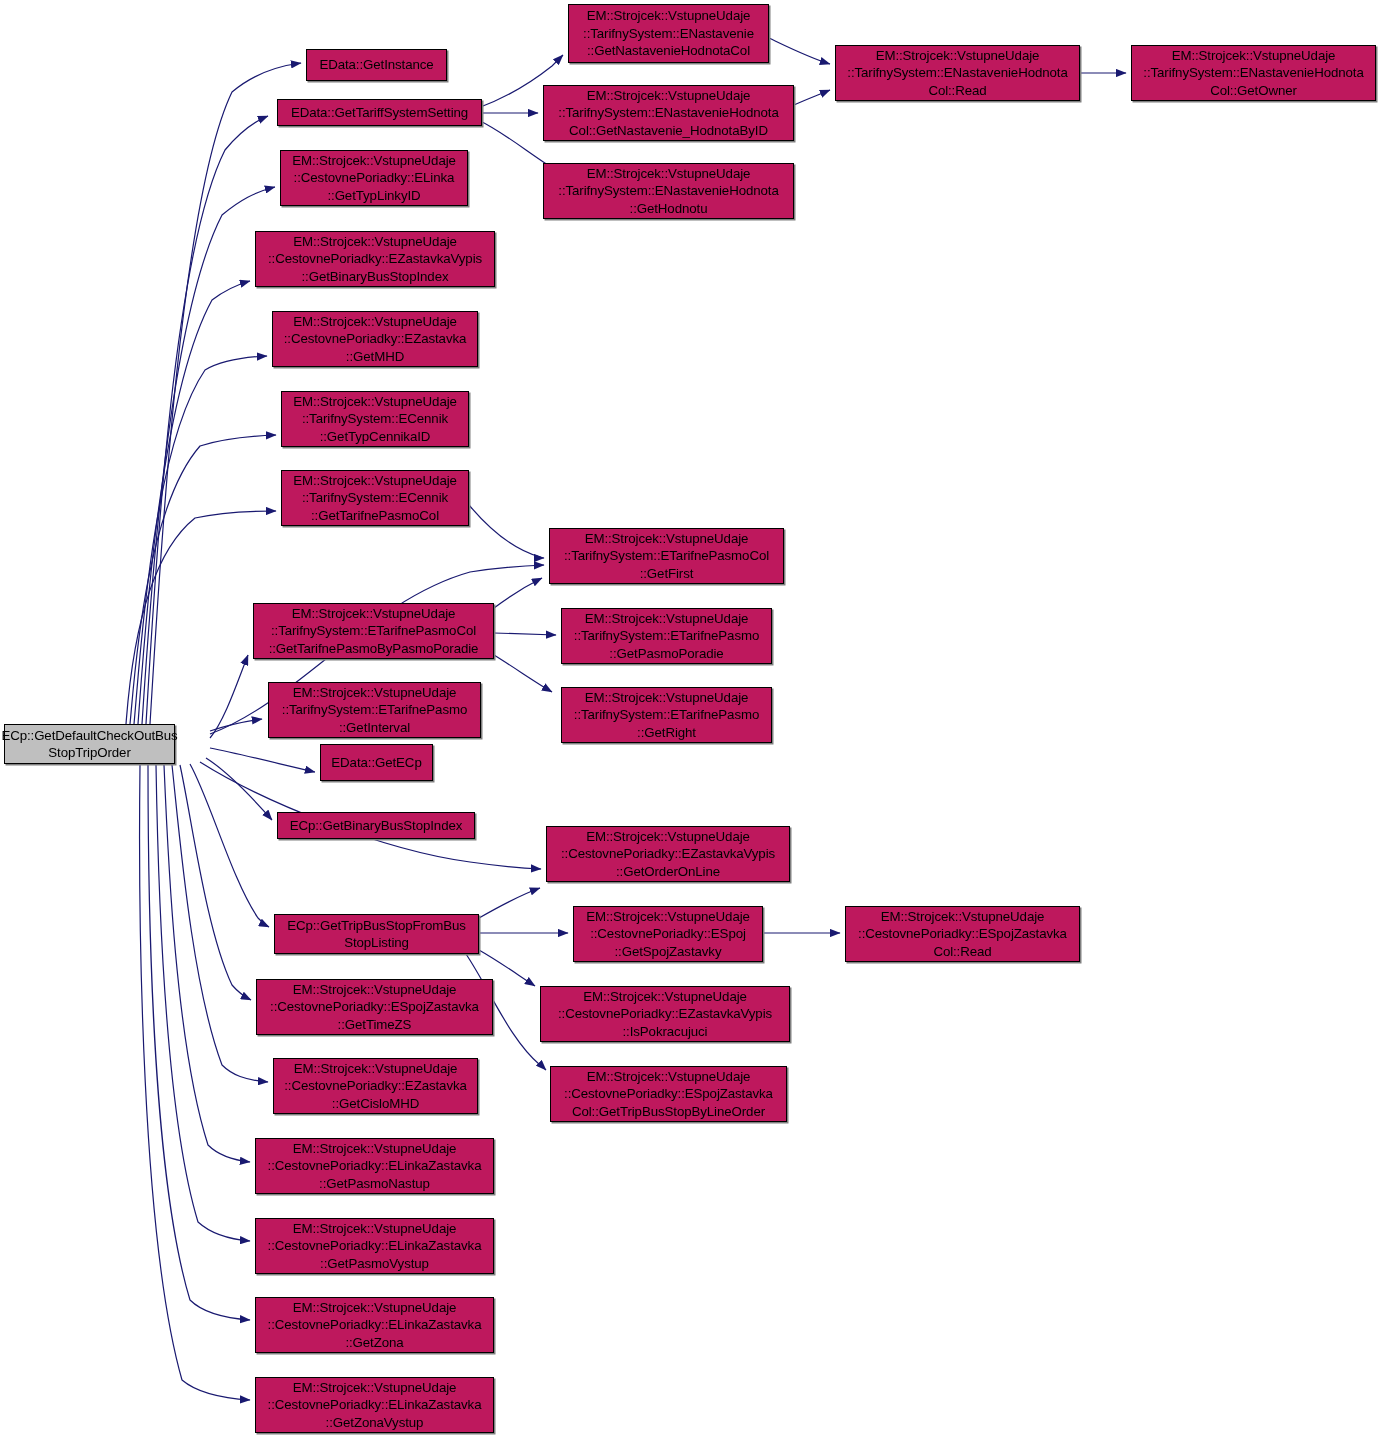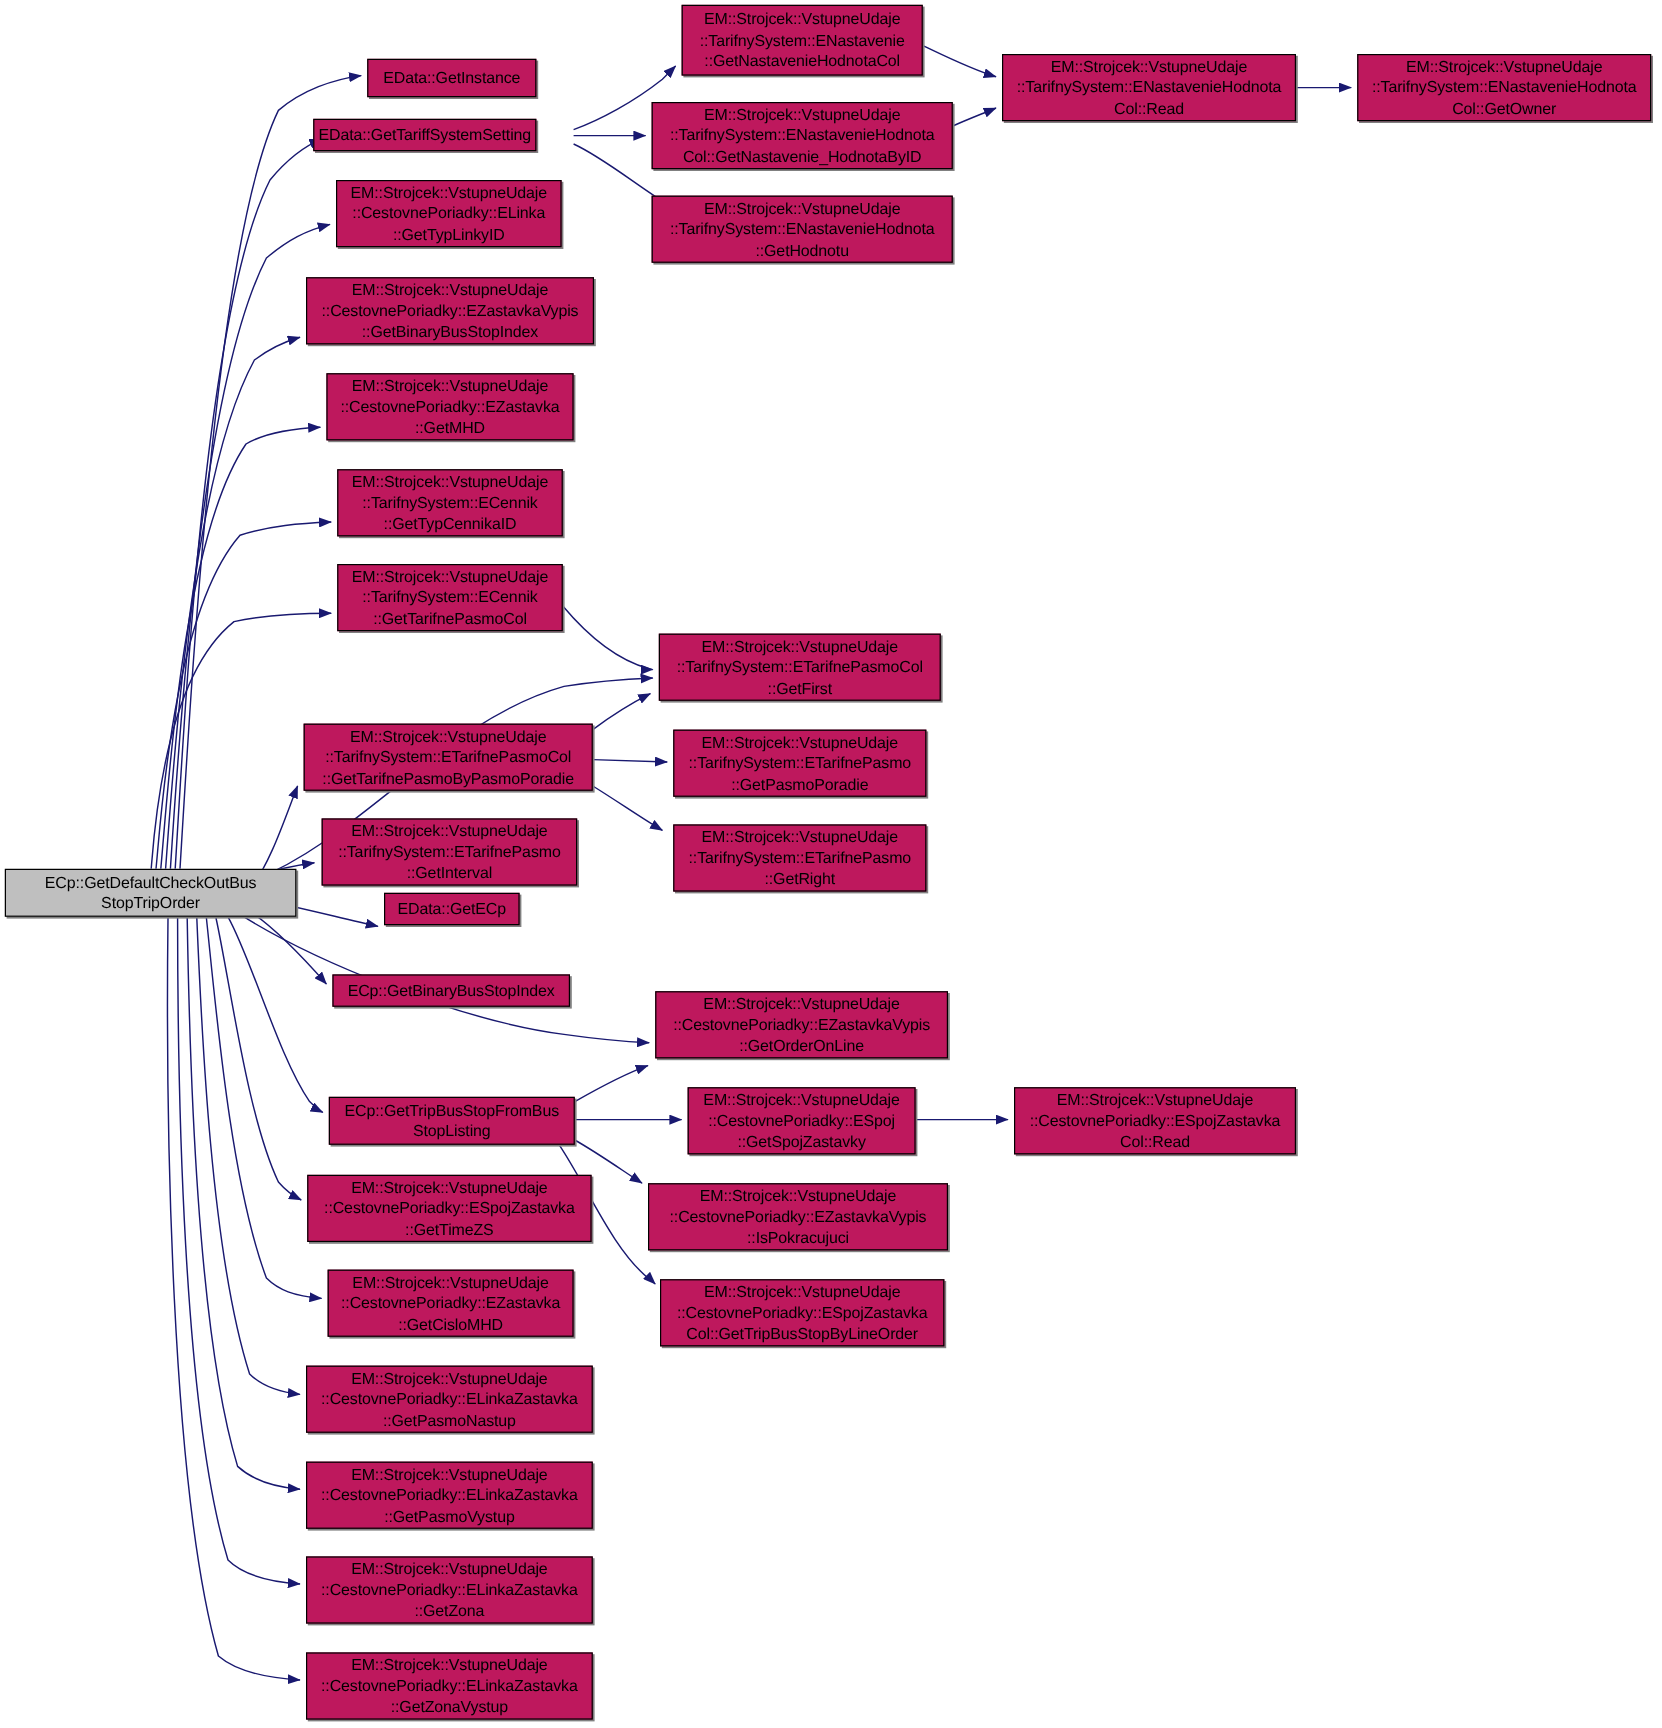--- a/index.html
+++ b/index.html
@@ -94,24 +94,24 @@
         <path d="M494,633 L556,635" fill="none" stroke="#191970" stroke-width="1.2" marker-end="url(#arrowhead)"></path>
         <path d="M494,655 C515,668 535,682 552,692" fill="none" stroke="#191970" stroke-width="1.2" marker-end="url(#arrowhead)"></path>
         <path d="M479,918 C500,906 520,895 540,888" fill="none" stroke="#191970" stroke-width="1.2" marker-end="url(#arrowhead)"></path>
         <path d="M479,933 L568,933" fill="none" stroke="#191970" stroke-width="1.2" marker-end="url(#arrowhead)"></path>
         <path d="M479,950 C500,962 518,975 535,986" fill="none" stroke="#191970" stroke-width="1.2" marker-end="url(#arrowhead)"></path>
         <path d="M466,954 C490,990 510,1040 540,1065 C542,1067 544,1068 546,1070" fill="none" stroke="#191970" stroke-width="1.2" marker-end="url(#arrowhead)"></path>
         <path d="M763,933 L840,933" fill="none" stroke="#191970" stroke-width="1.2" marker-end="url(#arrowhead)"></path>
       </g>
   </svg>
   <div id="nodes-group">
-      <div class="node root" style="left: 4px; top: 724px; width: 243px; height: 40px;"><span class="lbl">ECp::GetDefaultCheckOutBus
+      <div class="node root" style="left: 4px; top: 724px; width: 171px; height: 40px;"><span class="lbl">ECp::GetDefaultCheckOutBus
 StopTripOrder</span></div>
       <div class="node" style="left: 306px; top: 49px; width: 141px; height: 32px;"><span class="lbl">EData::GetInstance</span></div>
-      <div class="node" style="left: 261px; top: 99px; width: 186px; height: 27px;"><span class="lbl">EData::GetTariffSystemSetting</span></div>
+      <div class="node" style="left: 277px; top: 99px; width: 205px; height: 27px;"><span class="lbl">EData::GetTariffSystemSetting</span></div>
       <div class="node" style="left: 568px; top: 4px; width: 201px; height: 59px;"><span class="lbl">EM::Strojcek::VstupneUdaje
 ::TarifnySystem::ENastavenie
 ::GetNastavenieHodnotaCol</span></div>
       <div class="node" style="left: 543px; top: 85px; width: 251px; height: 56px;"><span class="lbl">EM::Strojcek::VstupneUdaje
 ::TarifnySystem::ENastavenieHodnota
 Col::GetNastavenie_HodnotaByID</span></div>
       <div class="node" style="left: 543px; top: 163px; width: 251px; height: 56px;"><span class="lbl">EM::Strojcek::VstupneUdaje
 ::TarifnySystem::ENastavenieHodnota
 ::GetHodnotu</span></div>
       <div class="node" style="left: 835px; top: 45px; width: 245px; height: 56px;"><span class="lbl">EM::Strojcek::VstupneUdaje
@@ -143,21 +143,21 @@
 ::GetTarifnePasmoByPasmoPoradie</span></div>
       <div class="node" style="left: 561px; top: 608px; width: 211px; height: 56px;"><span class="lbl">EM::Strojcek::VstupneUdaje
 ::TarifnySystem::ETarifnePasmo
 ::GetPasmoPoradie</span></div>
       <div class="node" style="left: 561px; top: 687px; width: 211px; height: 56px;"><span class="lbl">EM::Strojcek::VstupneUdaje
 ::TarifnySystem::ETarifnePasmo
 ::GetRight</span></div>
       <div class="node" style="left: 268px; top: 682px; width: 213px; height: 56px;"><span class="lbl">EM::Strojcek::VstupneUdaje
 ::TarifnySystem::ETarifnePasmo
 ::GetInterval</span></div>
-      <div class="node" style="left: 320px; top: 744px; width: 113px; height: 27px;"><span class="lbl">EData::GetECp</span></div>
+      <div class="node" style="left: 320px; top: 744px; width: 113px; height: 37px;"><span class="lbl">EData::GetECp</span></div>
       <div class="node" style="left: 277px; top: 812px; width: 198px; height: 27px;"><span class="lbl">ECp::GetBinaryBusStopIndex</span></div>
       <div class="node" style="left: 546px; top: 826px; width: 244px; height: 56px;"><span class="lbl">EM::Strojcek::VstupneUdaje
 ::CestovnePoriadky::EZastavkaVypis
 ::GetOrderOnLine</span></div>
       <div class="node" style="left: 274px; top: 914px; width: 205px; height: 40px;"><span class="lbl">ECp::GetTripBusStopFromBus
 StopListing</span></div>
       <div class="node" style="left: 573px; top: 906px; width: 190px; height: 56px;"><span class="lbl">EM::Strojcek::VstupneUdaje
 ::CestovnePoriadky::ESpoj
 ::GetSpojZastavky</span></div>
       <div class="node" style="left: 845px; top: 906px; width: 235px; height: 56px;"><span class="lbl">EM::Strojcek::VstupneUdaje

